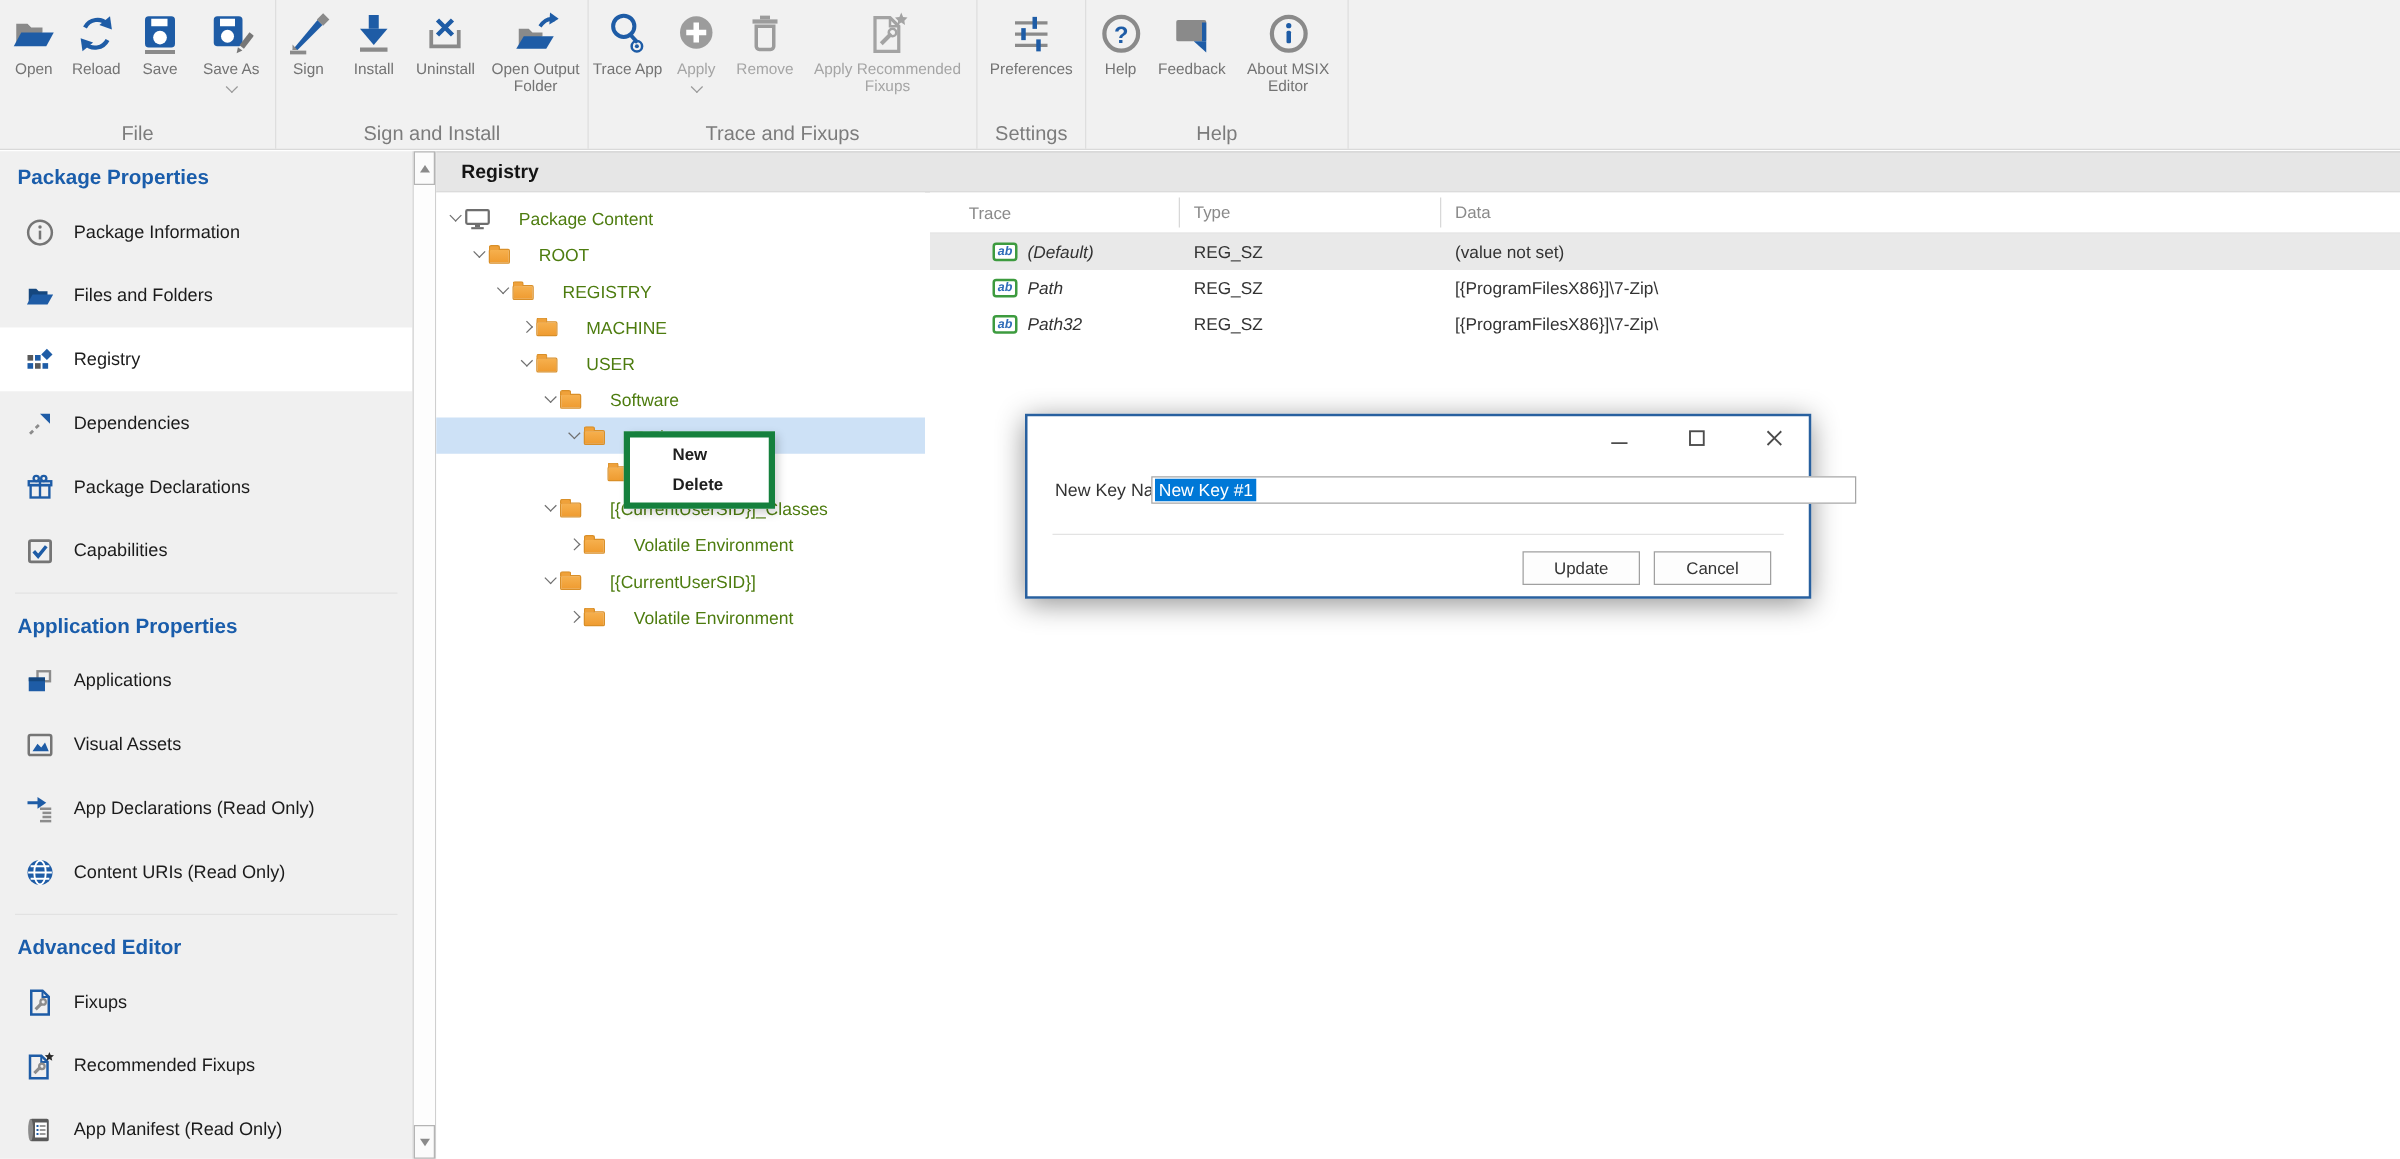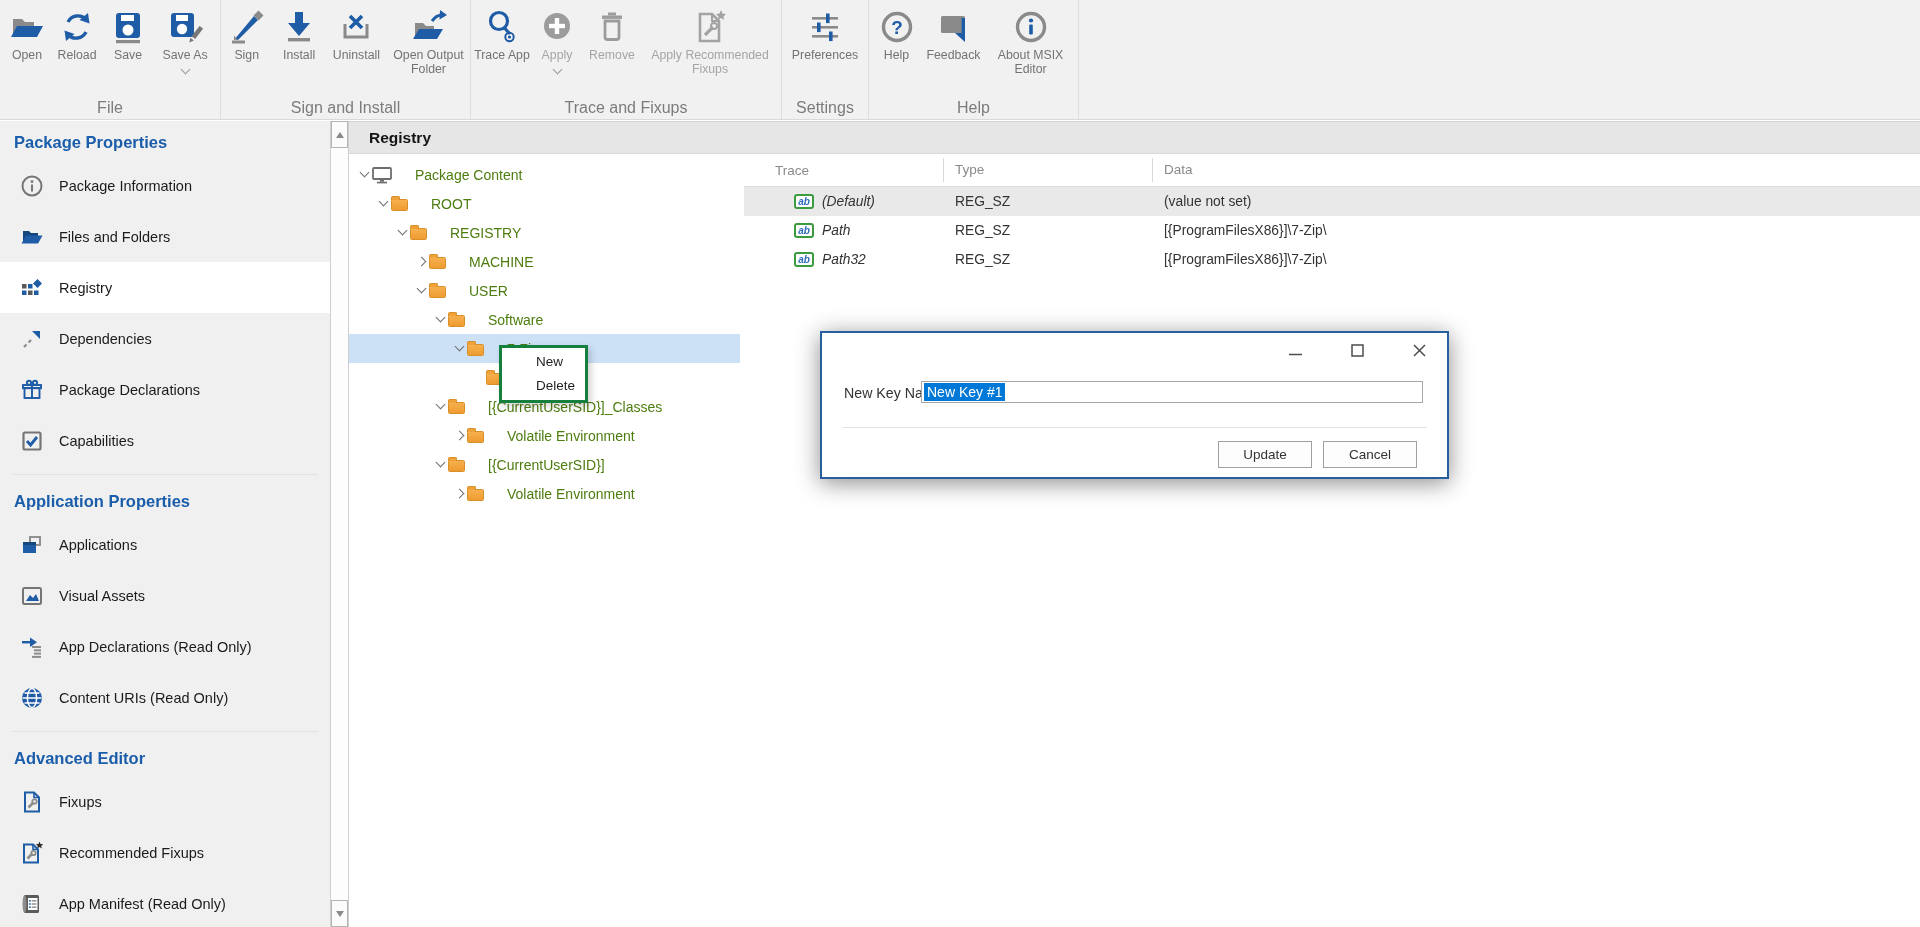--- a/index.html
+++ b/index.html
@@ -69,31 +69,31 @@
   .vrow.first { background:#e9e9e9; }
   .vrow .c0 { width:199px; padding-left:50px; display:flex; align-items:center;font-style:italic; }
   .vrow .c1 { width:209px; padding-left:12px; }
   .vrow .c2 { flex:1; padding-left:12px; }
   .ab { width:20px; height:15px; border:2px solid #3d9b3f; border-radius:3px; background:#fff;
     color:#2f6db8; font-weight:bold; font-size:10px; display:flex; align-items:center; justify-content:center;
     margin-right:8px; flex:none; }
   .ab::after { content:"ab"; }
 
   
-  .ctxmenu { position:absolute; left:499px; top:345px; width:89px; background:#fff;
-    border:3px solid #15803d; box-shadow:3px 3px 7px rgba(0,0,0,.18); z-index:50; padding:2px 0; }
+  .ctxmenu { position:absolute; left:499px; top:345px; width:121px; background:#fff;
+    border:5px solid #15803d; box-shadow:3px 3px 7px rgba(0,0,0,.18); z-index:50; padding:2px 0;font-weight:bold; }
   .ctxitem { height:24px; line-height:24px; padding-left:34px; font-size:13.5px; color:#1f1f1f; cursor:pointer; }
 
   
   .dialog { position:absolute; left:820px; top:331px; width:629px; height:148px; background:#fff;
     border:2px solid #28609f; box-shadow:0 4px 22px rgba(0,0,0,.45); z-index:100; }
   .dlg-controls { position:absolute; top:10px; right:20px; display:flex; gap:47px; }
   .dlg-ctl { width:15px; height:15px; display:flex; align-items:center; justify-content:center; cursor:pointer; }
   .dlg-label { position:absolute; left:22px; top:52px; font-size:14.2px; color:#333; }
-  .dlg-input { position:absolute; left:99px; top:48px; width:502px; height:22px;
+  .dlg-input { position:absolute; left:99px; top:48px; width:564px; height:22px;
     border:1px solid #a6a6a6; background:#fff; display:flex; align-items:center; padding-left:2px; }
   .dlg-input .sel { background:#0078d7; color:#fff; font-size:14px; padding:1px 3px; }
   .dlg-sep { position:absolute; left:20px; right:20px; top:94px; border-top:1px solid #e3e3e3; }
   .dlg-btn { position:absolute; top:108px; width:94px; height:27px; background:#fdfdfd;
     border:1px solid #a0a0a0; font-size:13.5px; color:#333; display:flex; align-items:center; justify-content:center;
     cursor:pointer; font-family:"Liberation Sans", sans-serif; }
   .dlg-btn.update { left:396px; }
   .dlg-btn.cancel { left:501px; }
 </style>
 </head>

